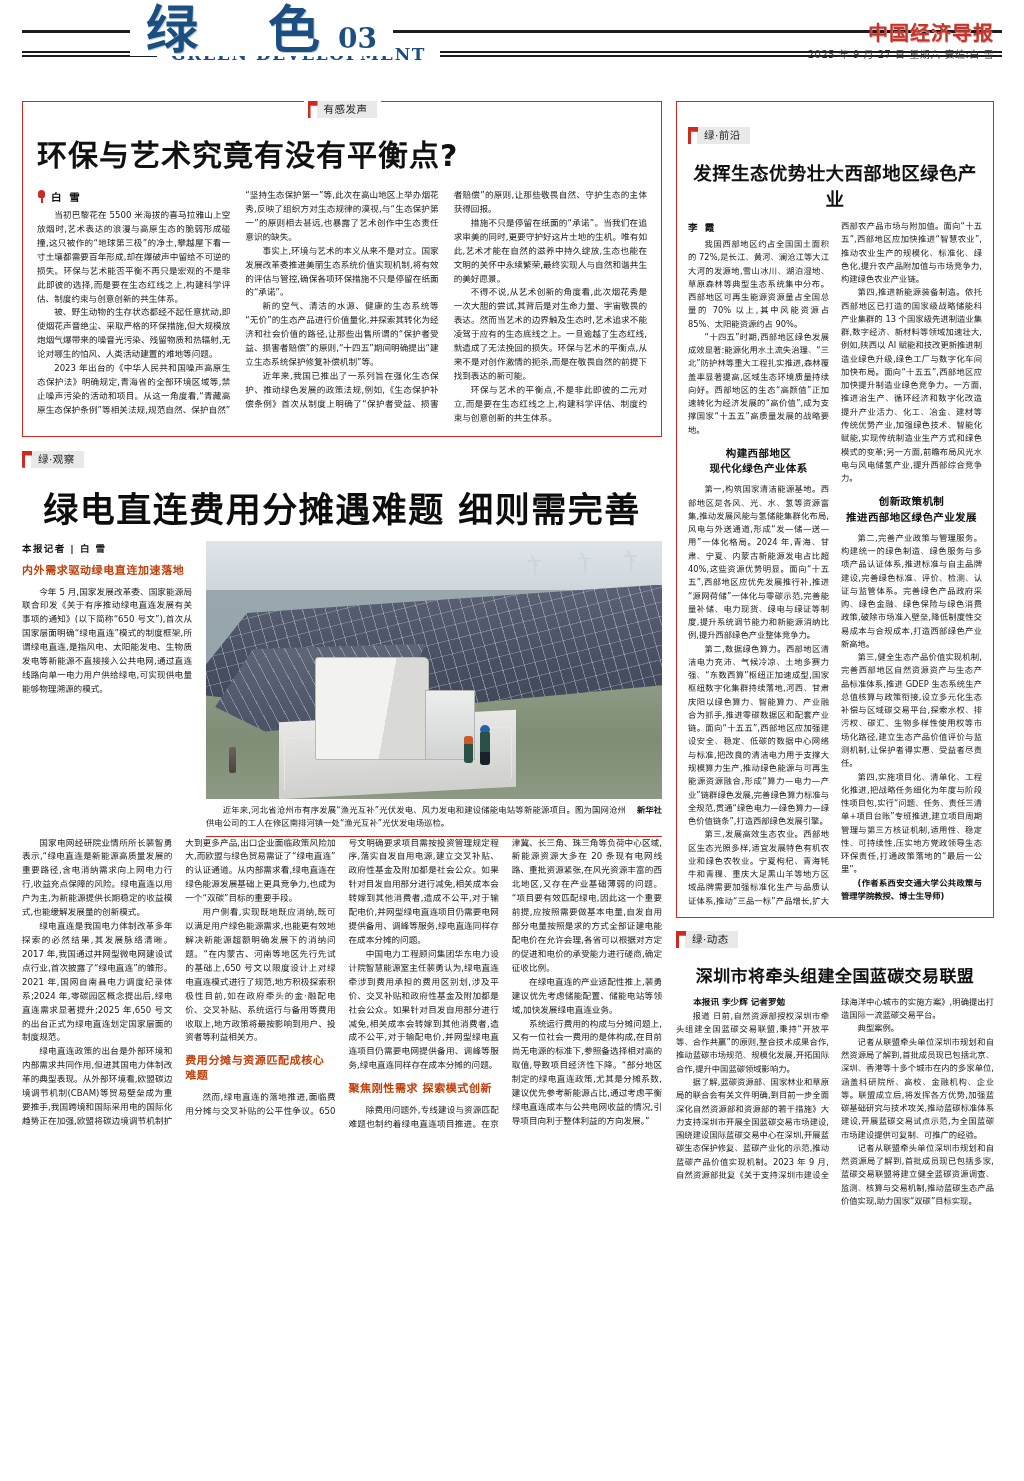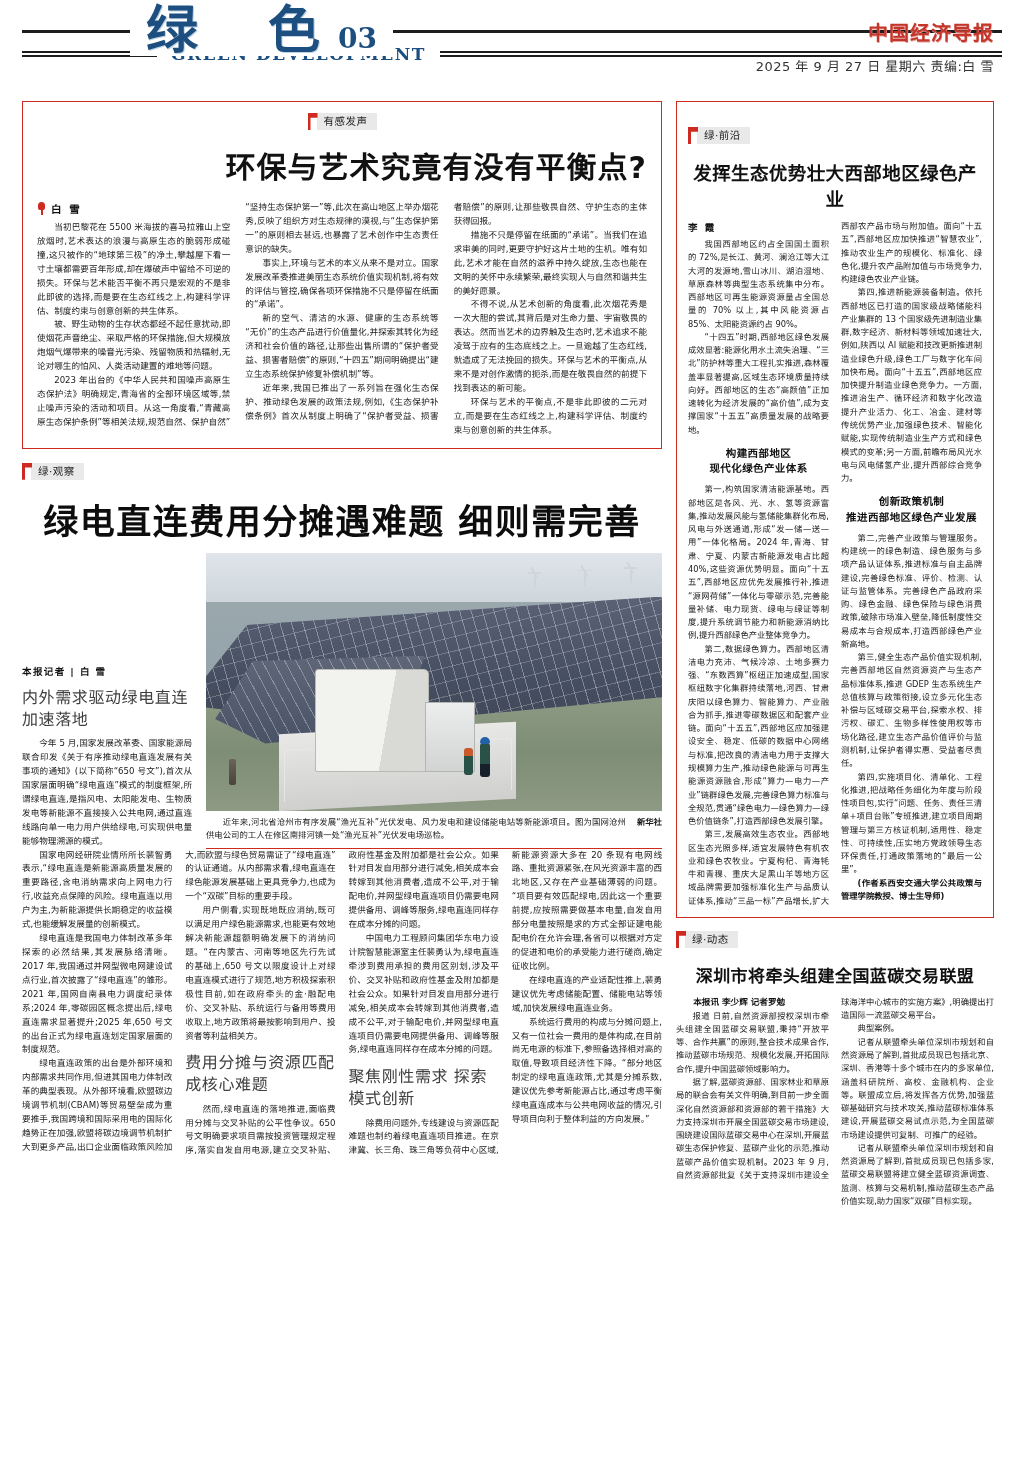--- a/index.html
+++ b/index.html
@@ -42,21 +42,21 @@
   .paper-brand {
     position:absolute; right:8px; top:22px; text-align:right;
   }
   .paper-name {
     font-family:"DejaVu Serif","Liberation Serif",serif;
     font-size:20px; font-weight:700; color:#c2362c;
     letter-spacing:1px; line-height:1.1;
     text-shadow:0.5px 0.5px 0 #e8a09a;
   }
   .paper-date {
-    font-size:13px; color:#333; margin-top:12px; letter-spacing:.5px;
+    font-size:10px; color:#333; margin-top:2px; letter-spacing:.5px;
   }
 
   
   .sec-tag { position:relative; display:inline-flex; align-items:center; height:17px; }
   .sec-tag .corner {
     width:10px; height:17px; background:#cf2a22;
     clip-path:polygon(0 0,100% 0,100% 28%,30% 28%,30% 100%,0 100%);
   }
   .sec-tag .lbl {
     background:#e9e9e9; color:#222; font-size:10.5px;
@@ -66,26 +66,26 @@
   .tag-centered { display:flex; justify-content:center; margin-top:-9px; }
   .tag-centered .sec-tag { background:#fff; padding:0 4px; }
 
   
   .main-cols { display:flex; gap:14px; }
   .left-zone { width:640px; }
   .right-zone { width:318px; }
 
   
   .boxed {
-    border:1.6px solid #cf2a22; padding:20px 14px 10px;
+    border:1.6px solid #cf2a22; padding:8px 14px 10px;
     position:relative; margin-top:9px;
   }
   .headline-1 {
     font-family:"DejaVu Sans","Liberation Sans",sans-serif;
-    font-size:30px; font-weight:700; text-align:right;
+    font-size:30px; font-weight:700; text-align:left;
     letter-spacing:1px; margin:13px 0 14px; color:#111;
   }
   .byline-row { display:flex; align-items:center; gap:5px; margin-bottom:5px; }
   .mic-icon { width:9px; height:13px; position:relative; }
   .mic-icon .head { position:absolute; left:1px; top:0; width:7px; height:8px; background:#cf2a22; border-radius:4px 4px 3px 3px;}
   .mic-icon .stem { position:absolute; left:3.6px; top:7px; width:2px; height:6px; background:#cf2a22; }
   .byline { font-size:10.5px; font-weight:700; letter-spacing:2px; color:#111; }
 
   .cols-3 { column-count:3; column-gap:15px; }
   .cols-4 { column-count:4; column-gap:13px; }
@@ -96,24 +96,24 @@
     font-family:"DejaVu Sans","Liberation Sans",sans-serif;
   }
 
   
   .art2 { margin-top:14px; }
   .headline-2 {
     font-size:35px; font-weight:700; text-align:center;
     letter-spacing:1.5px; margin:9px 0 9px; color:#0d0d0d;
   }
   .byline2 { font-size:9.5px; font-weight:700; letter-spacing:1.4px; color:#111; margin-bottom:7px;}
-  .a2-top { display:flex; gap:14px;align-items:flex-end; }
+  .a2-top { display:flex; gap:14px; }
   .a2-left { width:170px; }
   .subhead {
-    font-size:16px; font-weight:400; color:#404040;
+    font-size:11px; font-weight:700; color:#c2410c;
     margin:9px 0 7px; letter-spacing:.6px; line-height:1.35;
   }
 
   
   .photo-wrap { width:456px; }
   .photo {
     width:456px; height:258px; position:relative; overflow:hidden;
     background:linear-gradient(#d7dde2 0%, #c9d2d8 18%, #9aa8ae 19%, #8c9aa4 100%);
   }
   .ph-sky { position:absolute; left:0; top:0; width:100%; height:19%;

